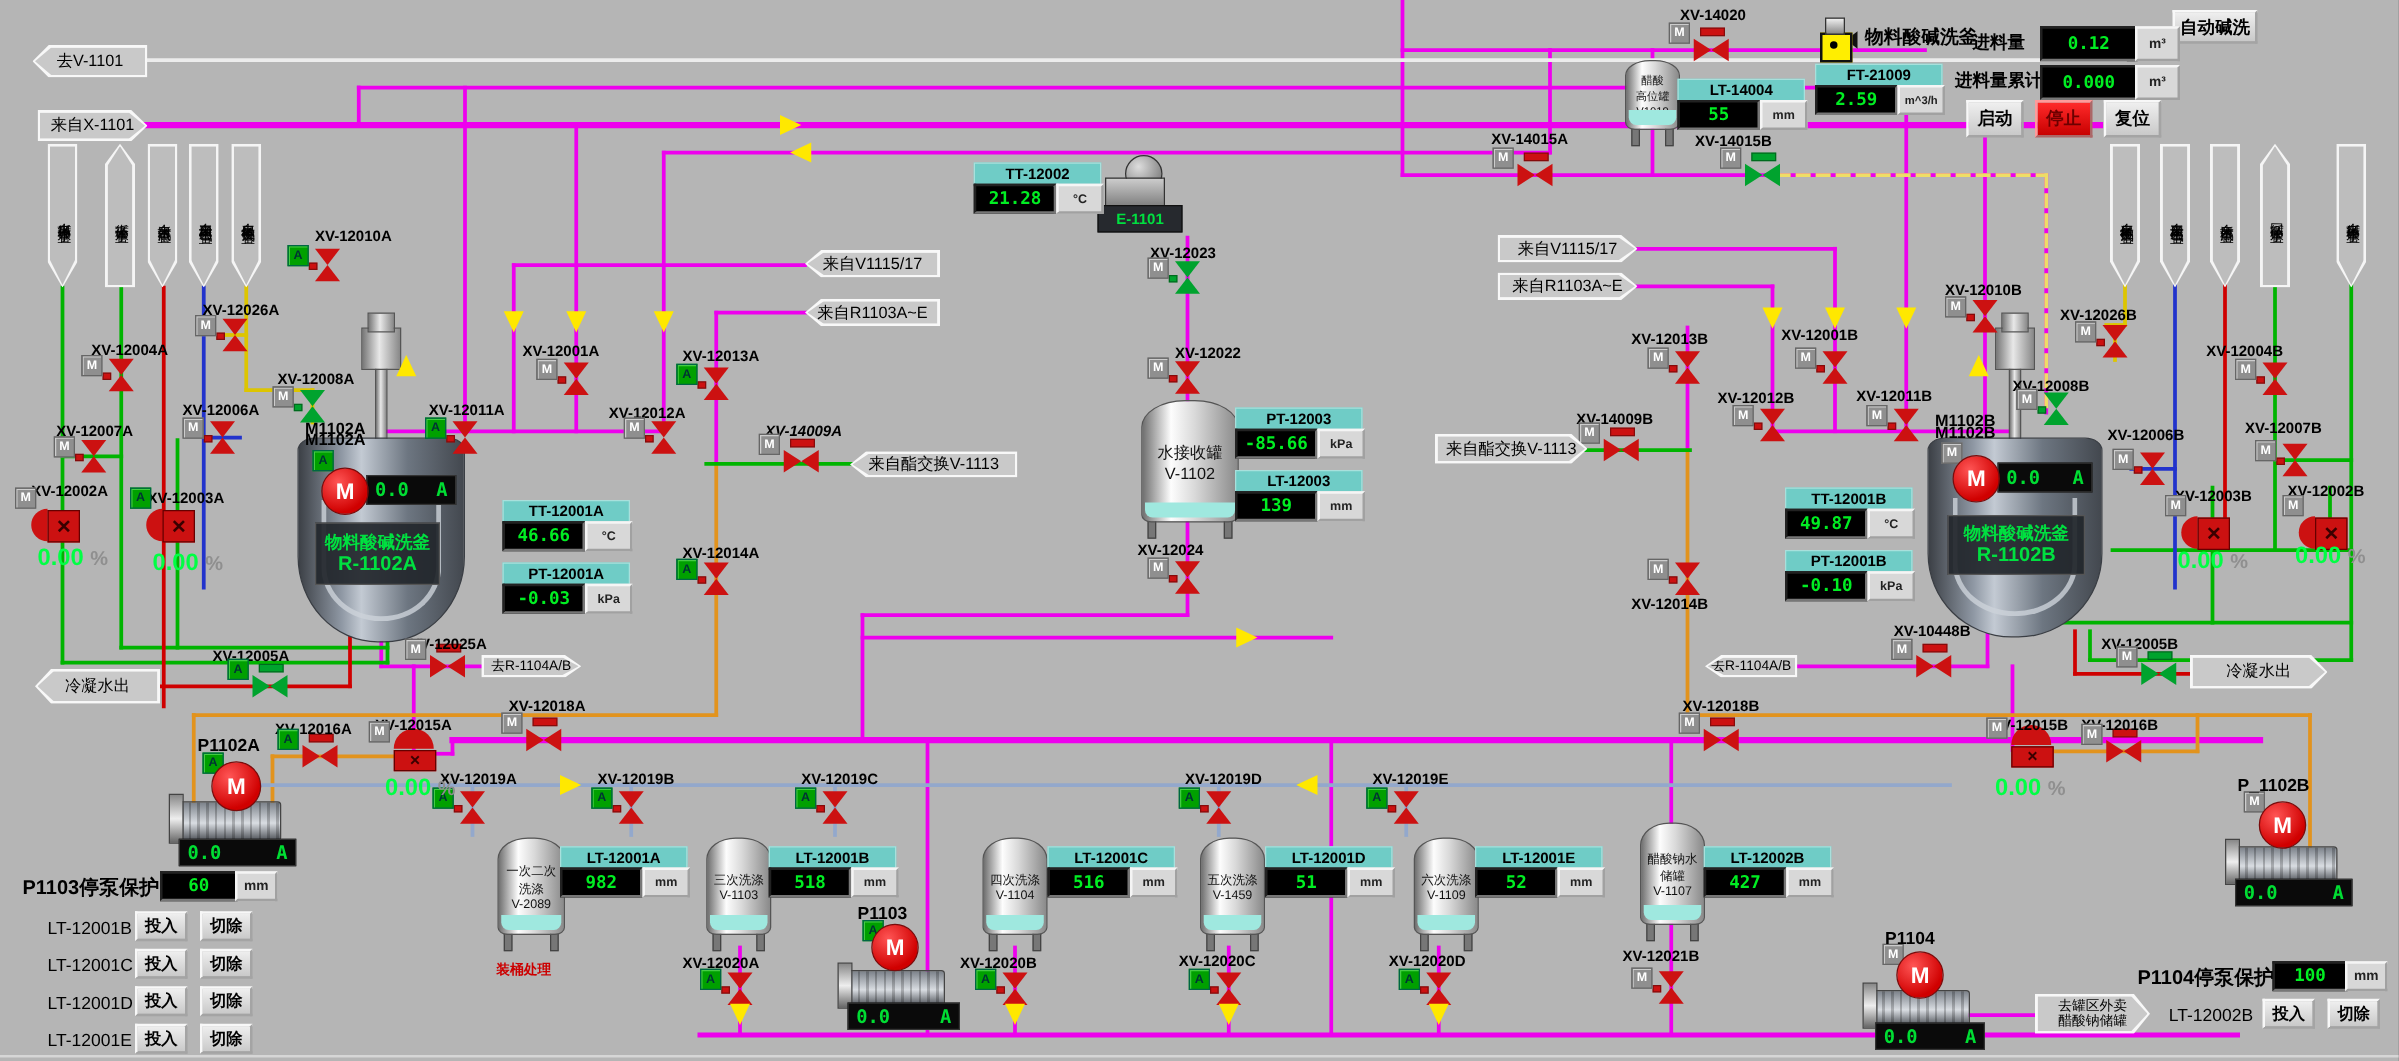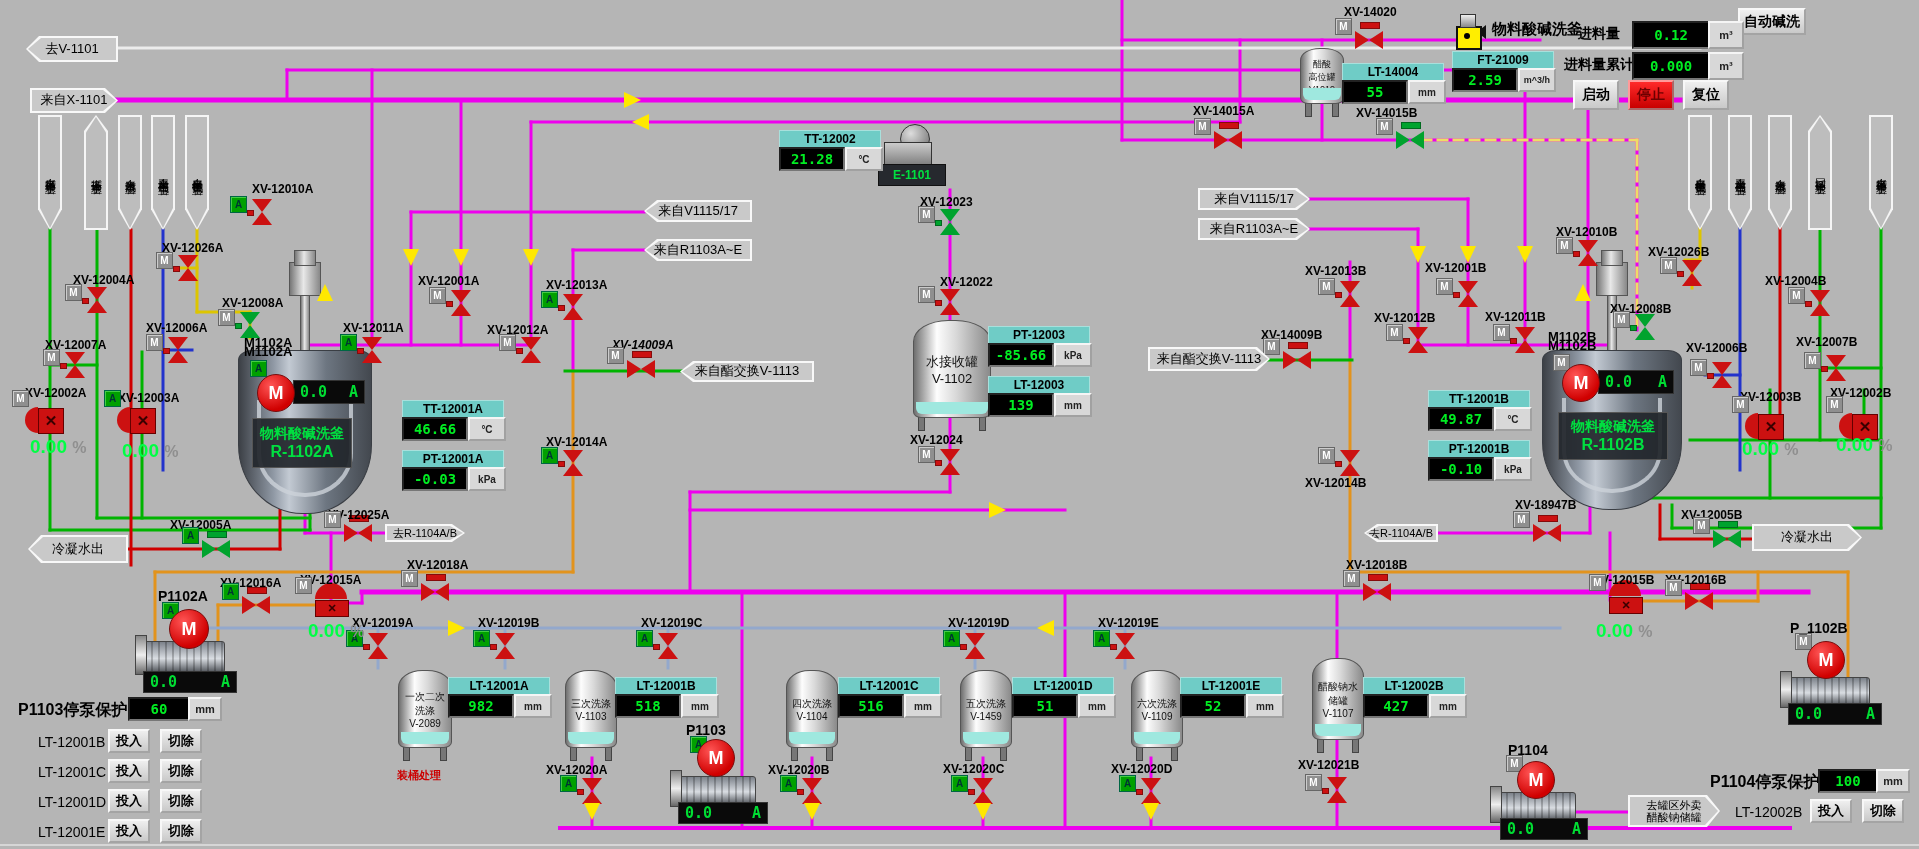--- a/index.html
+++ b/index.html
@@ -489,21 +489,21 @@
     <div class="vlabel" style="left: 1305px; top: 433px; margin-top: 43px;">XV-12014B</div>
     <div class="sbox sM" style="left: 1318px; top: 447px;">M</div>
     <div class="tri" style="left: 1340px; top: 450px; border-left: 10px solid transparent; border-right: 10px solid transparent; border-top: 13px solid rgb(204, 17, 17);"></div>
     <div class="tri" style="left: 1340px; top: 463px; border-left: 10px solid transparent; border-right: 10px solid transparent; border-bottom: 13px solid rgb(204, 17, 17);"></div>
     <div class="bar" style="left: 1335px; top: 461px; width: 5px; height: 4px; background: rgb(204, 17, 17);"></div>
     <div class="vlabel" style="left: 1556px; top: 225px;">XV-12010B</div>
     <div class="sbox sM" style="left: 1556px; top: 237px;">M</div>
     <div class="tri" style="left: 1578px; top: 240px; border-left: 10px solid transparent; border-right: 10px solid transparent; border-top: 13px solid rgb(204, 17, 17);"></div>
     <div class="tri" style="left: 1578px; top: 253px; border-left: 10px solid transparent; border-right: 10px solid transparent; border-bottom: 13px solid rgb(204, 17, 17);"></div>
     <div class="bar" style="left: 1573px; top: 251px; width: 5px; height: 4px; background: rgb(204, 17, 17);"></div>
-    <div class="vlabel" style="left: 1515px; top: 498px;">XV-18947B</div>
+    <div class="vlabel" style="left: 1515px; top: 498px;">XV-10448B</div>
     <div class="sbox sM" style="left: 1513px; top: 511px;">M</div>
     <div class="bar" style="left: 1538px; top: 515px; width: 18px; height: 5px; background: rgb(204, 17, 17);"></div>
     <div class="tri" style="left: 1533px; top: 524px; border-top: 9px solid transparent; border-bottom: 9px solid transparent; border-left: 14px solid rgb(204, 17, 17);"></div>
     <div class="tri" style="left: 1547px; top: 524px; border-top: 9px solid transparent; border-bottom: 9px solid transparent; border-right: 14px solid rgb(204, 17, 17);"></div>
     <div class="vlabel" style="left: 1681px; top: 508px;">XV-12005B</div>
     <div class="sbox sM" style="left: 1693px; top: 517px;">M</div>
     <div class="bar" style="left: 1718px; top: 521px; width: 18px; height: 5px; background: rgb(0, 163, 46);"></div>
     <div class="tri" style="left: 1713px; top: 530px; border-top: 9px solid transparent; border-bottom: 9px solid transparent; border-left: 14px solid rgb(0, 163, 46);"></div>
     <div class="tri" style="left: 1727px; top: 530px; border-top: 9px solid transparent; border-bottom: 9px solid transparent; border-right: 14px solid rgb(0, 163, 46);"></div>
     <div class="vlabel" style="left: 1593px; top: 573px;">XV-12015B</div>

